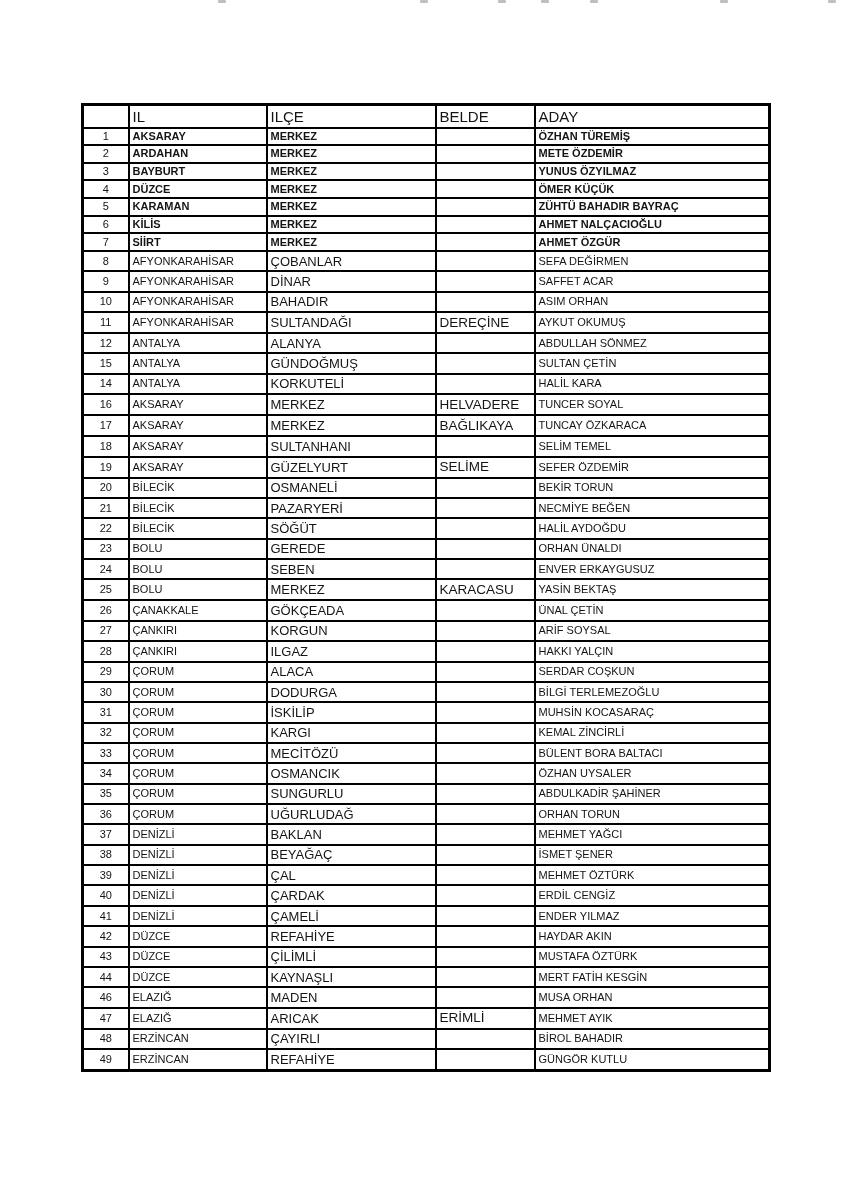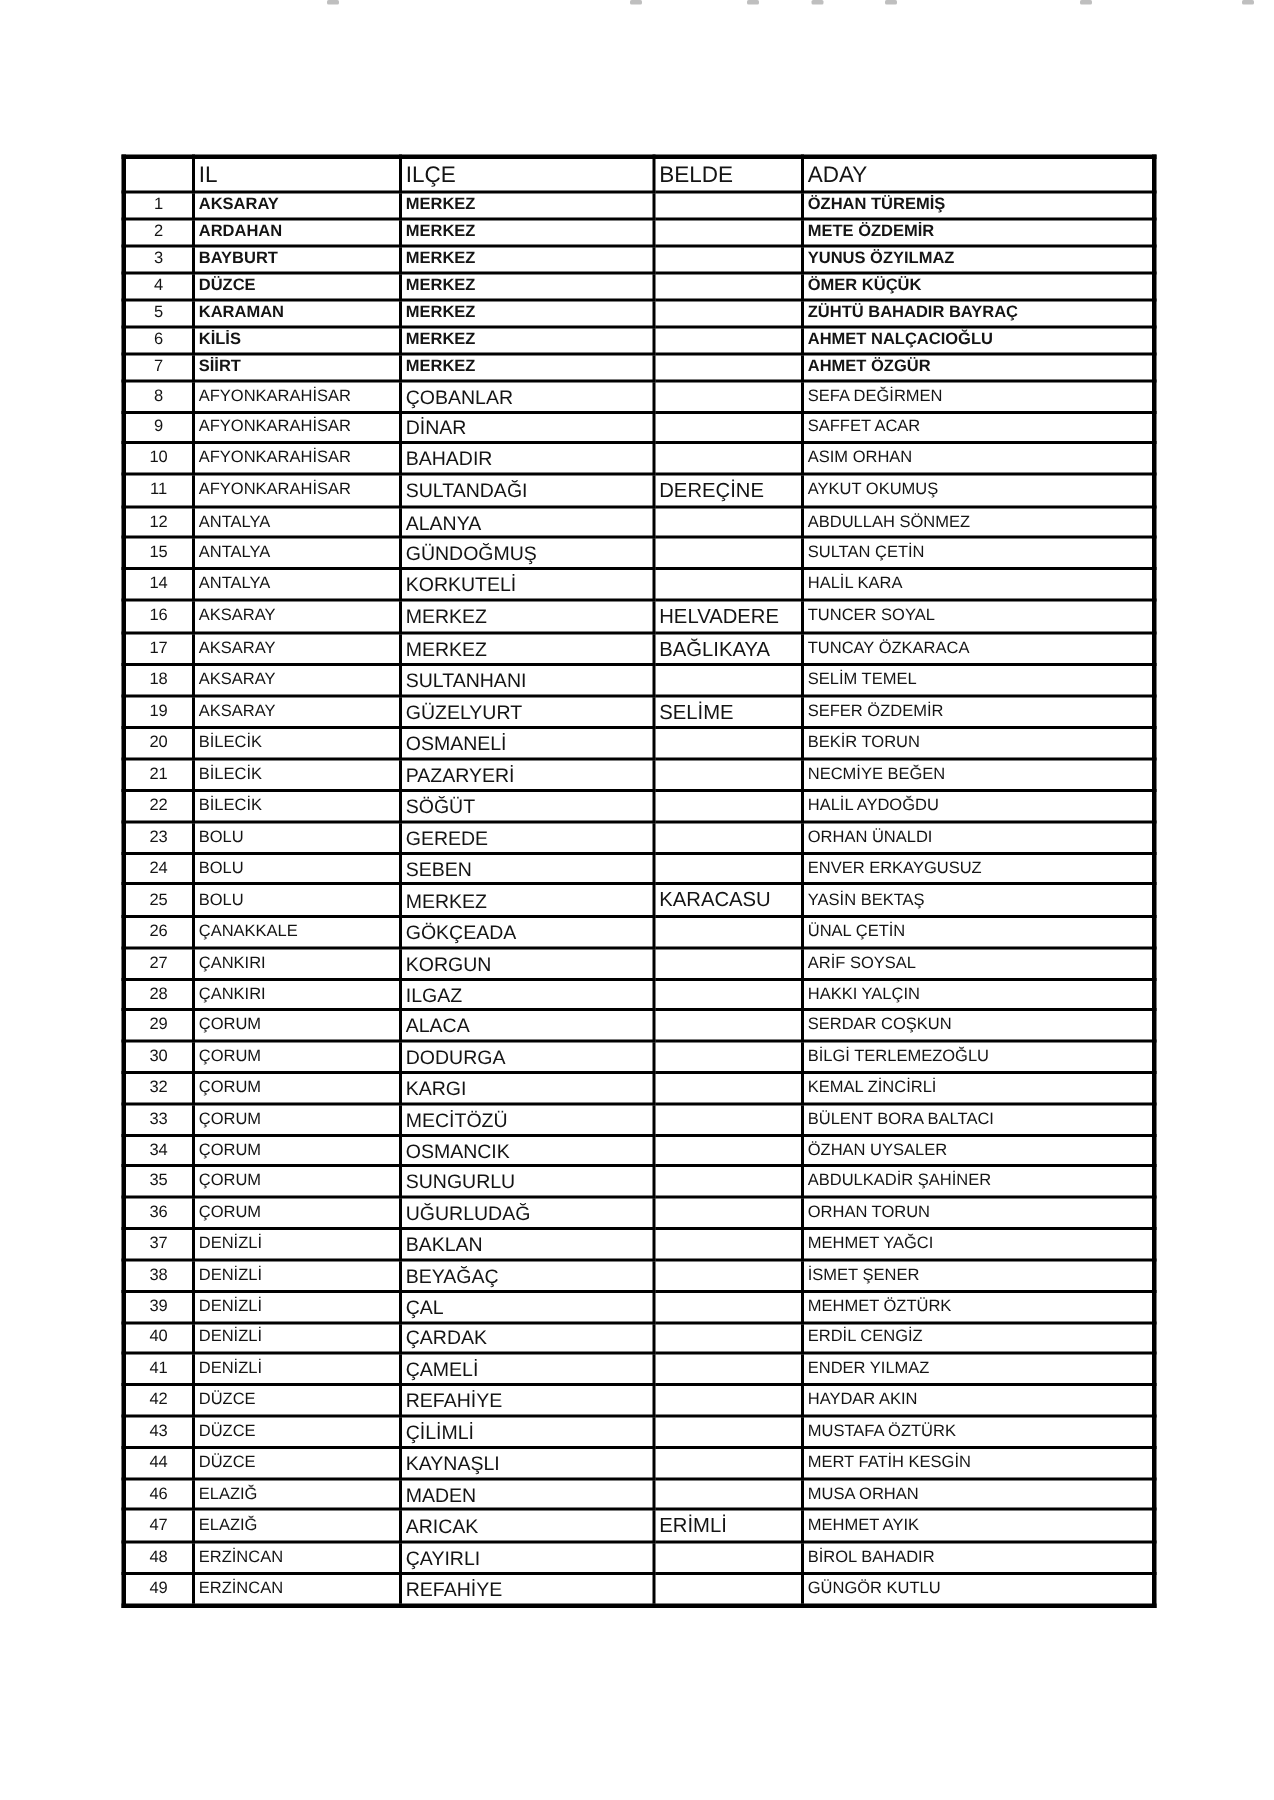--- a/index.html
+++ b/index.html
@@ -284,20 +284,27 @@
           <td class="aday">SERDAR COŞKUN</td>
         </tr>
         <tr>
           <td class="num">30</td>
           <td class="il">ÇORUM</td>
           <td class="ilce">DODURGA</td>
           <td class="belde"></td>
           <td class="aday">BİLGİ TERLEMEZOĞLU</td>
         </tr>
         <tr>
+          <td class="num">31</td>
+          <td class="il">ÇORUM</td>
+          <td class="ilce">İSKİLİP</td>
+          <td class="belde"></td>
+          <td class="aday">MUHSİN KOCASARAÇ</td>
+        </tr>
+        <tr>
           <td class="num">32</td>
           <td class="il">ÇORUM</td>
           <td class="ilce">KARGI</td>
           <td class="belde"></td>
           <td class="aday">KEMAL ZİNCİRLİ</td>
         </tr>
         <tr>
           <td class="num">33</td>
           <td class="il">ÇORUM</td>
           <td class="ilce">MECİTÖZÜ</td>

